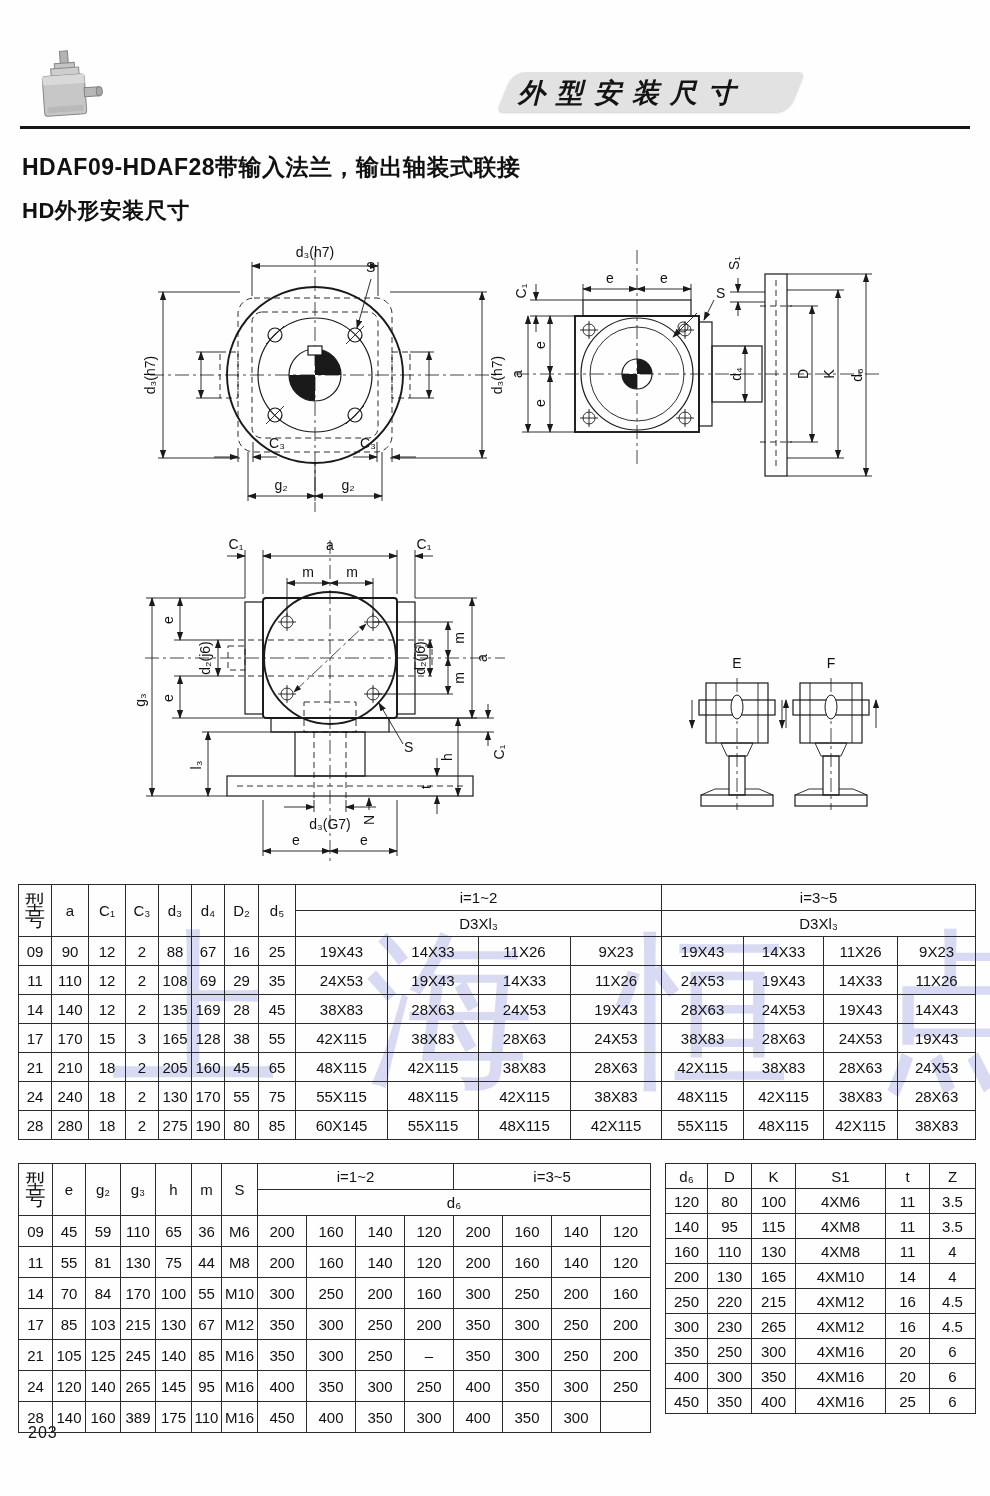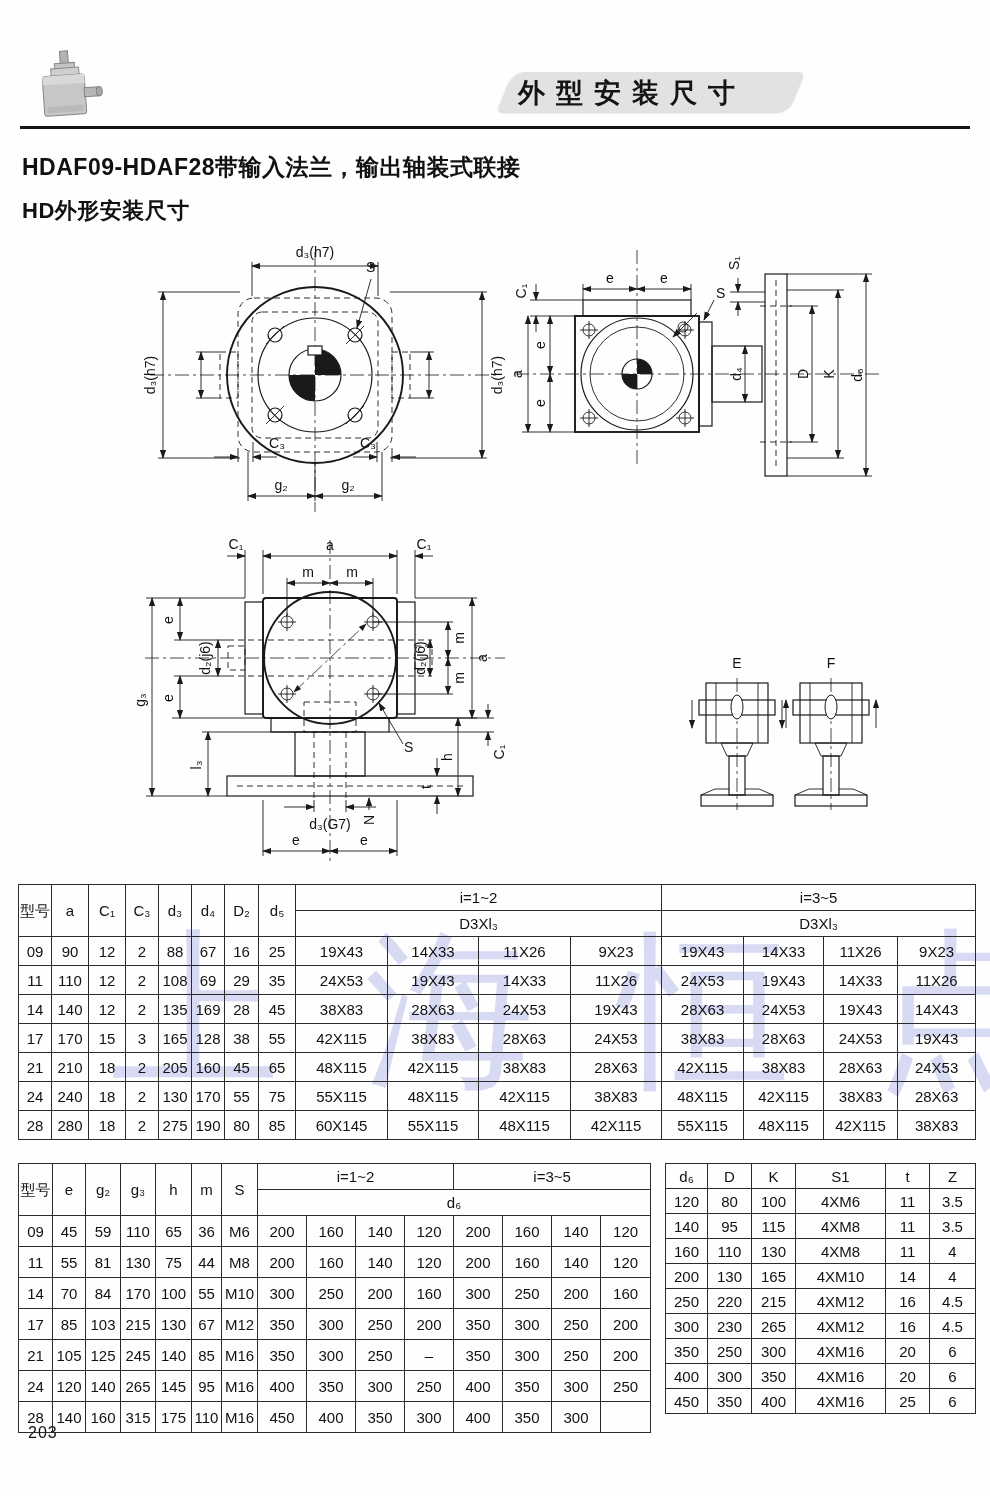--- a/index.html
+++ b/index.html
@@ -3,39 +3,39 @@
 <meta charset="utf-8">
 <style>
   html,body{margin:0;padding:0}
   body{width:990px;height:1496px;position:relative;overflow:hidden;background:#fefefe;
        font-family:"Liberation Sans",sans-serif;color:#111}
   .abs{position:absolute}
   
   .rule{left:20px;top:126px;width:950px;height:3px;background:#161616}
   .badge{left:505px;top:72px;width:292px;height:40px;background:#e2e2e2;
          transform:skewX(-22deg);border-radius:12px 6px 12px 6px;box-shadow:0 1px 2px rgba(0,0,0,.18)}
-  .badge-text{left:518px;top:74px;width:280px;height:38px;font-weight:bold;
+  .badge-text{left:518px;top:74px;width:280px;height:38px;font-style:italic;font-weight:bold;
          font-size:27px;letter-spacing:11px;line-height:38px;color:#141414}
   .h1{left:22px;top:152px;font-size:23px;font-weight:600;letter-spacing:.5px}
   .h2{left:22px;top:196px;font-size:22px;font-weight:600;letter-spacing:.5px}
   .pagenum{left:28px;top:1424px;font-size:16px;letter-spacing:1px}
   
   .wm{left:110px;top:878px;height:265px;line-height:265px;font-size:170px;letter-spacing:85px;
       white-space:nowrap;color:#8a90e2;opacity:.32;z-index:1;pointer-events:none;font-weight:500}
   
   table{border-collapse:collapse;table-layout:fixed;position:absolute;z-index:2;background:transparent}
   td,th{border:1.4px solid #2b2b2b;text-align:center;vertical-align:middle;padding:0;
         font-size:15px;font-weight:normal;overflow:hidden}
   #t1{left:18px;top:884px;width:957px}
   #t1 tr.hd{height:26px} #t1 tbody tr{height:29px}
   #t2{left:18px;top:1163px;width:632px}
   #t2 tr.hd{height:26px} #t2 tbody tr{height:31px}
   #t3{left:665px;top:1163px;width:310px}
   #t3 tr{height:25px}
-  th.model{font-size:15px;line-height:17px}
+  th.model{font-size:20px;line-height:17px}
   
   svg{position:absolute;z-index:1}
   .ln{stroke:#1a1a1a;stroke-width:1.2;fill:none}
   .ln2{stroke:#1a1a1a;stroke-width:1.9;fill:none}
   .thin{stroke:#1a1a1a;stroke-width:.9;fill:none}
   .dsh{stroke:#1a1a1a;stroke-width:.9;fill:none;stroke-dasharray:6 4}
   .cl{stroke:#1a1a1a;stroke-width:.8;fill:none;stroke-dasharray:14 4 3 4}
   .dim{stroke:#1a1a1a;stroke-width:.9;fill:none}
   .fil{fill:#1a1a1a;stroke:none}
   text{font-family:"Liberation Sans",sans-serif;font-size:14px;fill:#111}
@@ -635,21 +635,21 @@
         <td>250</td>
         <td>400</td>
         <td>350</td>
         <td>300</td>
         <td>250</td>
       </tr>
       <tr>
         <td>28</td>
         <td>140</td>
         <td>160</td>
-        <td>315</td>
+        <td>389</td>
         <td>175</td>
         <td>110</td>
         <td>M16</td>
         <td>450</td>
         <td>400</td>
         <td>350</td>
         <td>300</td>
         <td>400</td>
         <td>350</td>
         <td>300</td>

